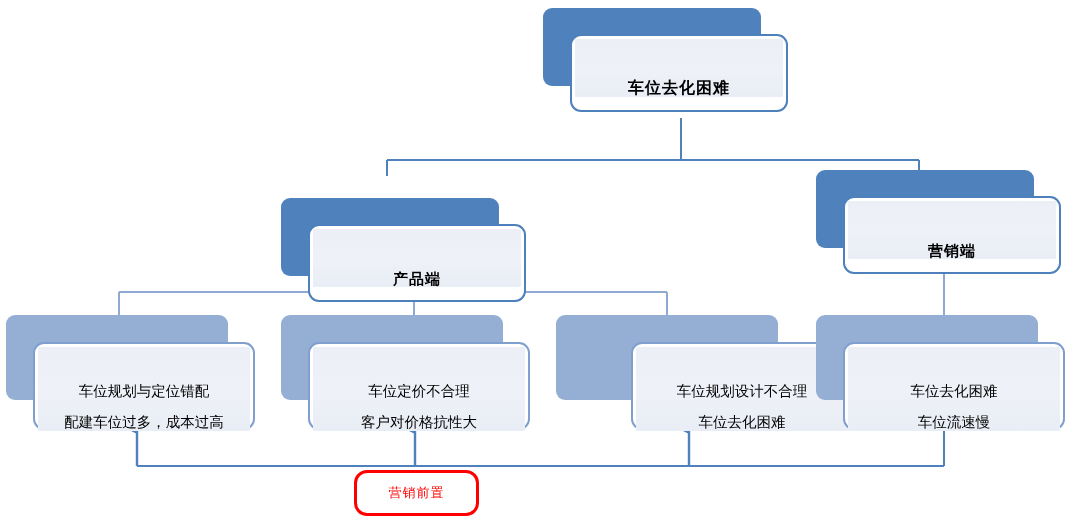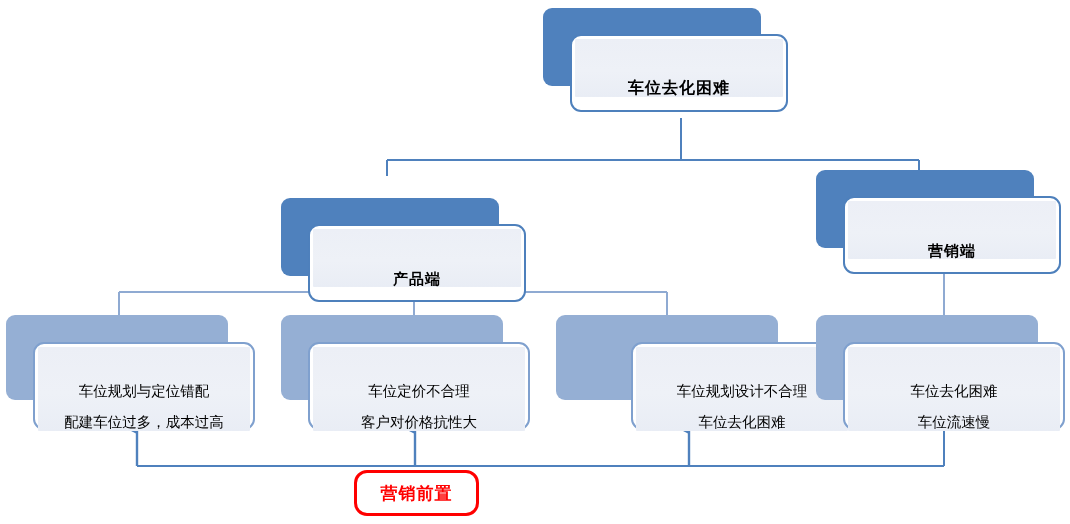--- a/index.html
+++ b/index.html
@@ -83,22 +83,22 @@
     border:3px solid #FF0000;
     border-radius:13px;
     background:#ffffff;
     display:flex;
     align-items:center;
     justify-content:center;
     box-sizing:border-box;
   }
   .highlight-box .label{
     color:#FF0000;
-    font-weight:bold;
-    font-size:17px;
+    font-weight:normal;
+    font-size:13px;
     letter-spacing:1px;
     white-space:nowrap;
   }
 </style>
 </head>
 <body>
 
 <div id="stage">
 
   <svg id="connectors" viewBox="0 0 1070 524" width="1070" height="524" xmlns="http://www.w3.org/2000/svg">

